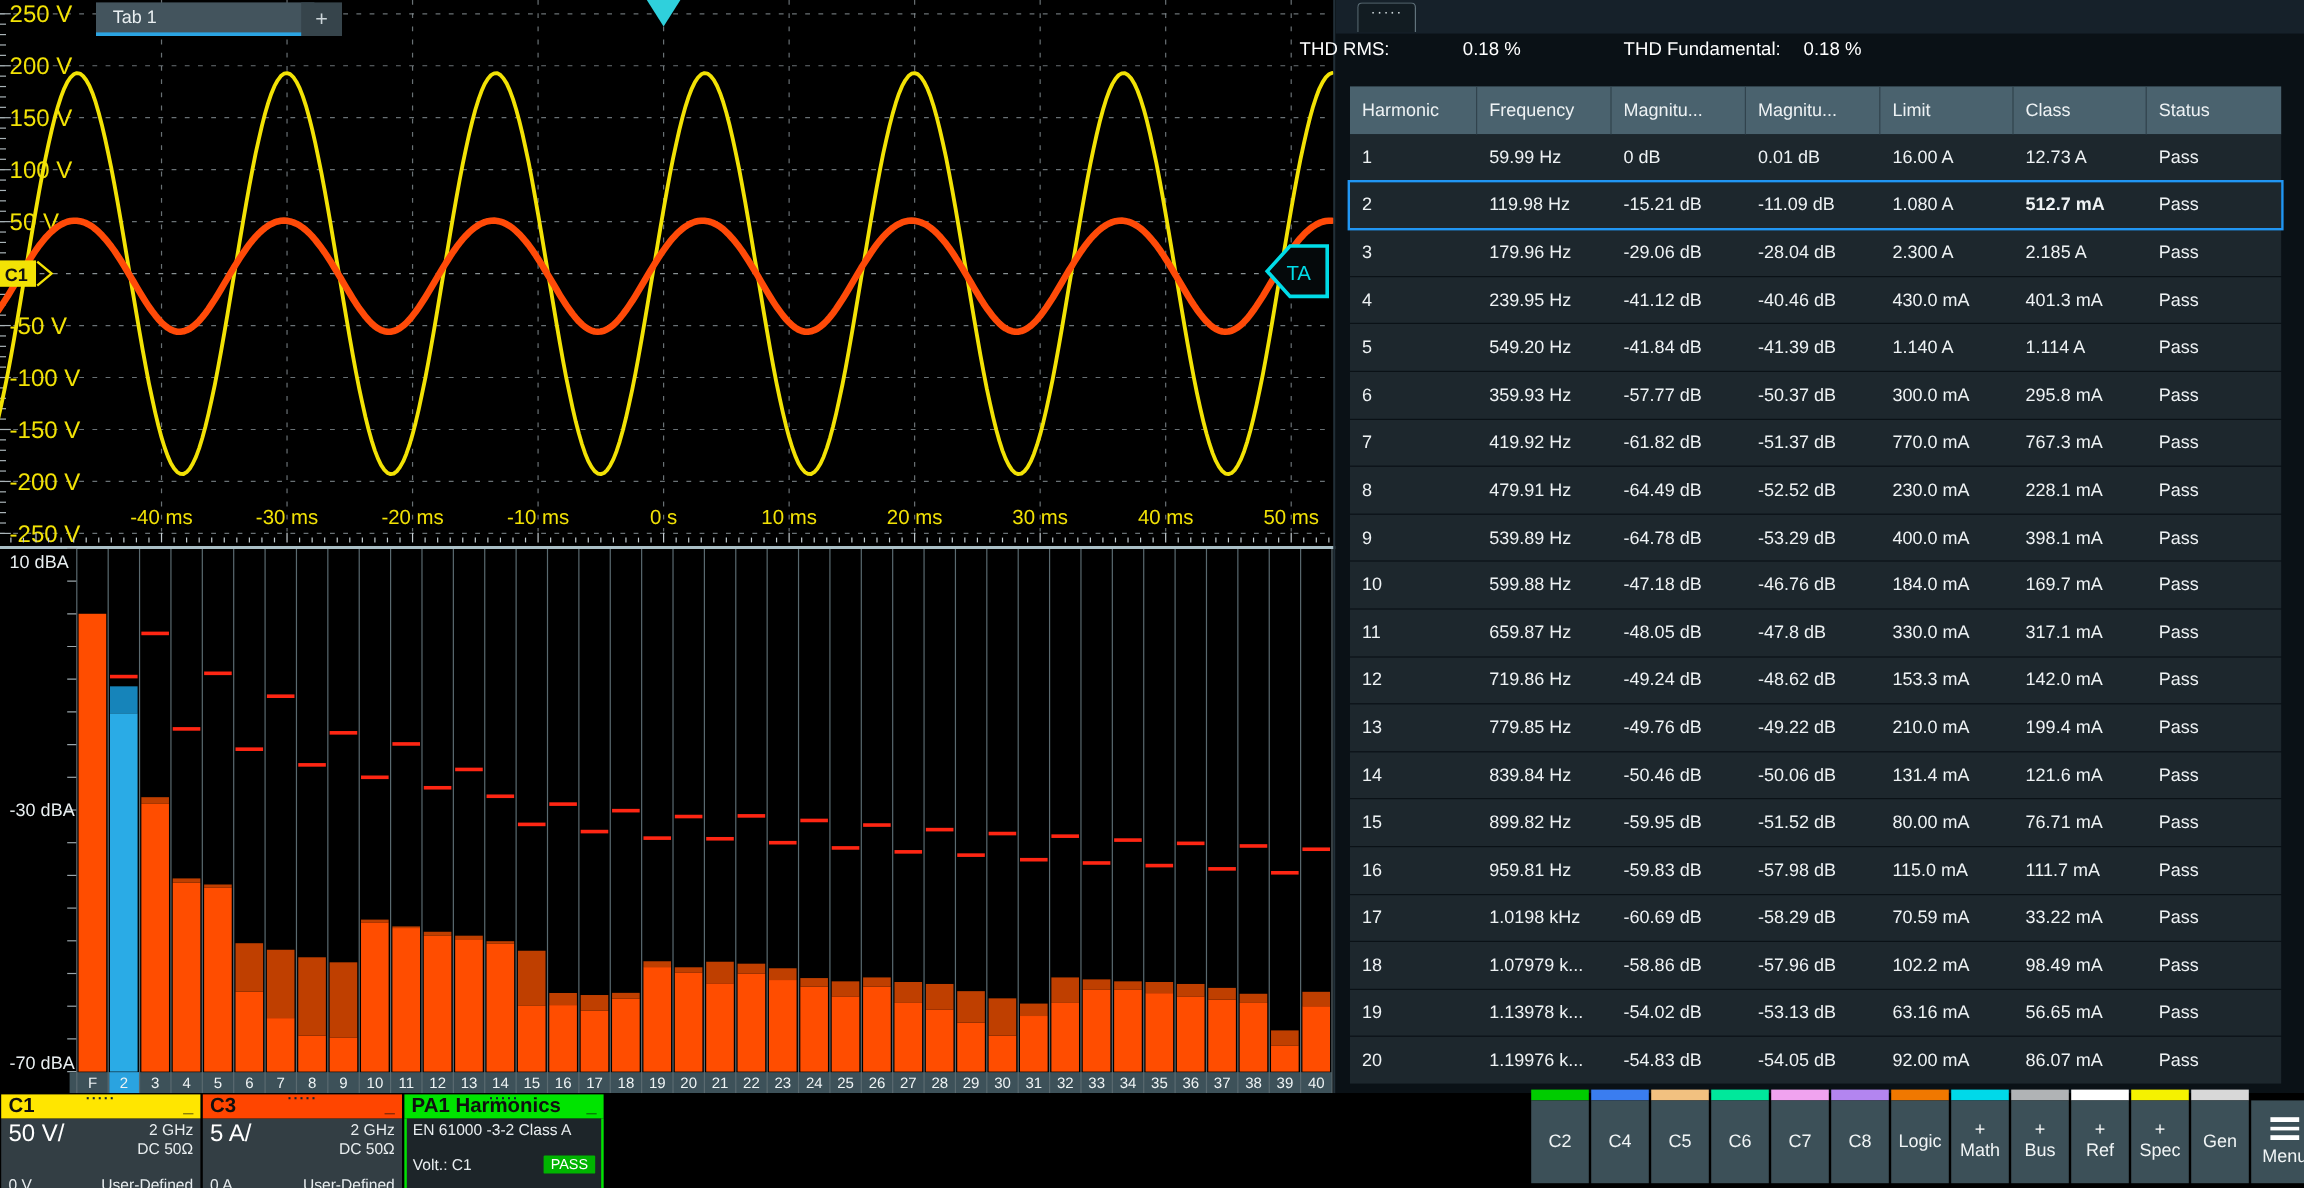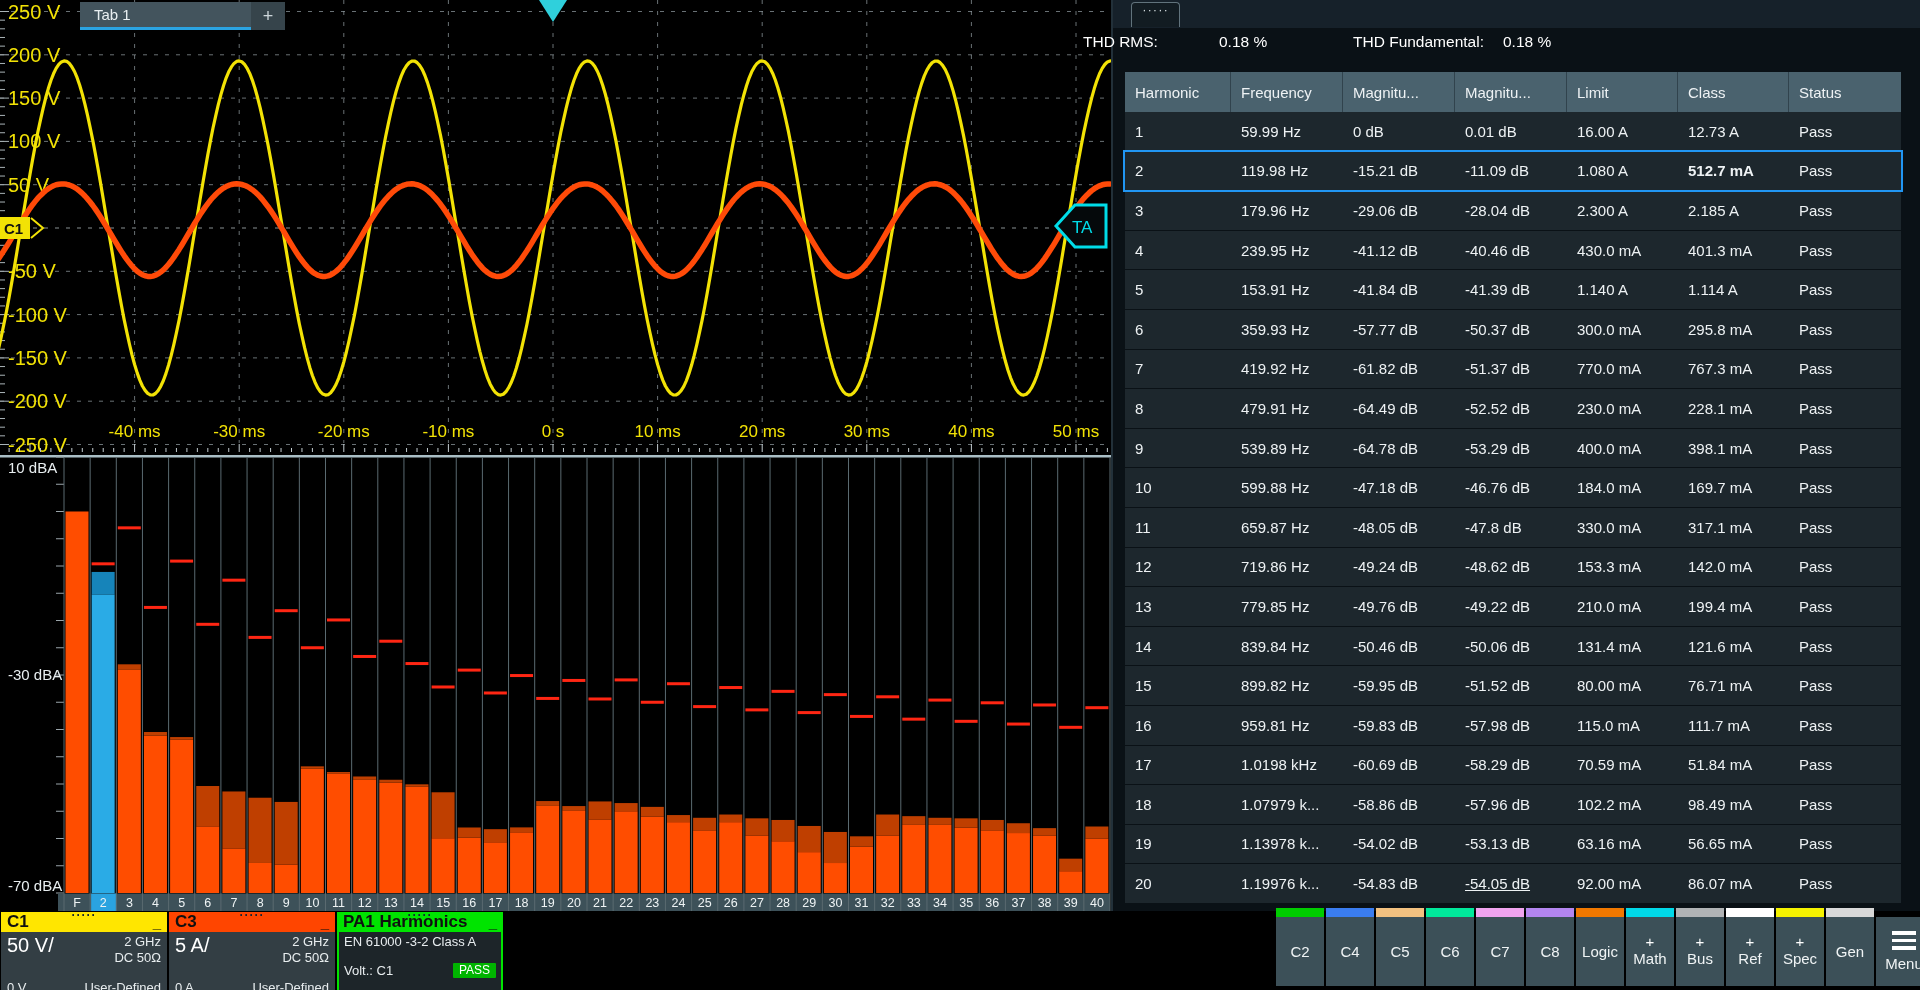--- a/index.html
+++ b/index.html
@@ -560,21 +560,21 @@
         <div class="tcell" style="width: 106px;">4</div>
         <div class="tcell" style="width: 112px;">239.95 Hz</div>
         <div class="tcell" style="width: 112px;">-41.12 dB</div>
         <div class="tcell" style="width: 112px;">-40.46 dB</div>
         <div class="tcell" style="width: 111px;">430.0 mA</div>
         <div class="tcell" style="width: 111px;">401.3 mA</div>
         <div class="tcell" style="width: 112px;">Pass</div>
       </div>
       <div class="trow body">
         <div class="tcell" style="width: 106px;">5</div>
-        <div class="tcell" style="width: 112px;">153.91 Hz</div>
+        <div class="tcell" style="width: 112px;">549.20 Hz</div>
         <div class="tcell" style="width: 112px;">-41.84 dB</div>
         <div class="tcell" style="width: 112px;">-41.39 dB</div>
         <div class="tcell" style="width: 111px;">1.140 A</div>
         <div class="tcell" style="width: 111px;">1.114 A</div>
         <div class="tcell" style="width: 112px;">Pass</div>
       </div>
       <div class="trow body">
         <div class="tcell" style="width: 106px;">6</div>
         <div class="tcell" style="width: 112px;">359.93 Hz</div>
         <div class="tcell" style="width: 112px;">-57.77 dB</div>
@@ -672,21 +672,21 @@
         <div class="tcell" style="width: 111px;">115.0 mA</div>
         <div class="tcell" style="width: 111px;">111.7 mA</div>
         <div class="tcell" style="width: 112px;">Pass</div>
       </div>
       <div class="trow body">
         <div class="tcell" style="width: 106px;">17</div>
         <div class="tcell" style="width: 112px;">1.0198 kHz</div>
         <div class="tcell" style="width: 112px;">-60.69 dB</div>
         <div class="tcell" style="width: 112px;">-58.29 dB</div>
         <div class="tcell" style="width: 111px;">70.59 mA</div>
-        <div class="tcell" style="width: 111px;">51.84 mA</div>
+        <div class="tcell" style="width: 111px;">33.22 mA</div>
         <div class="tcell" style="width: 112px;">Pass</div>
       </div>
       <div class="trow body">
         <div class="tcell" style="width: 106px;">18</div>
         <div class="tcell" style="width: 112px;">1.07979 k...</div>
         <div class="tcell" style="width: 112px;">-58.86 dB</div>
         <div class="tcell" style="width: 112px;">-57.96 dB</div>
         <div class="tcell" style="width: 111px;">102.2 mA</div>
         <div class="tcell" style="width: 111px;">98.49 mA</div>
         <div class="tcell" style="width: 112px;">Pass</div>
@@ -697,21 +697,21 @@
         <div class="tcell" style="width: 112px;">-54.02 dB</div>
         <div class="tcell" style="width: 112px;">-53.13 dB</div>
         <div class="tcell" style="width: 111px;">63.16 mA</div>
         <div class="tcell" style="width: 111px;">56.65 mA</div>
         <div class="tcell" style="width: 112px;">Pass</div>
       </div>
       <div class="trow body">
         <div class="tcell" style="width: 106px;">20</div>
         <div class="tcell" style="width: 112px;">1.19976 k...</div>
         <div class="tcell" style="width: 112px;">-54.83 dB</div>
-        <div class="tcell" style="width: 112px; text-decoration: underline;">-54.05 dB</div>
+        <div class="tcell" style="width: 112px;">-54.05 dB</div>
         <div class="tcell" style="width: 111px;">92.00 mA</div>
         <div class="tcell" style="width: 111px;">86.07 mA</div>
         <div class="tcell" style="width: 112px;">Pass</div>
       </div>
     </div>
 
   <div id="ribbon" class="abs"></div>
   <div id="badges" class="abs">
 
   <div class="badge">

